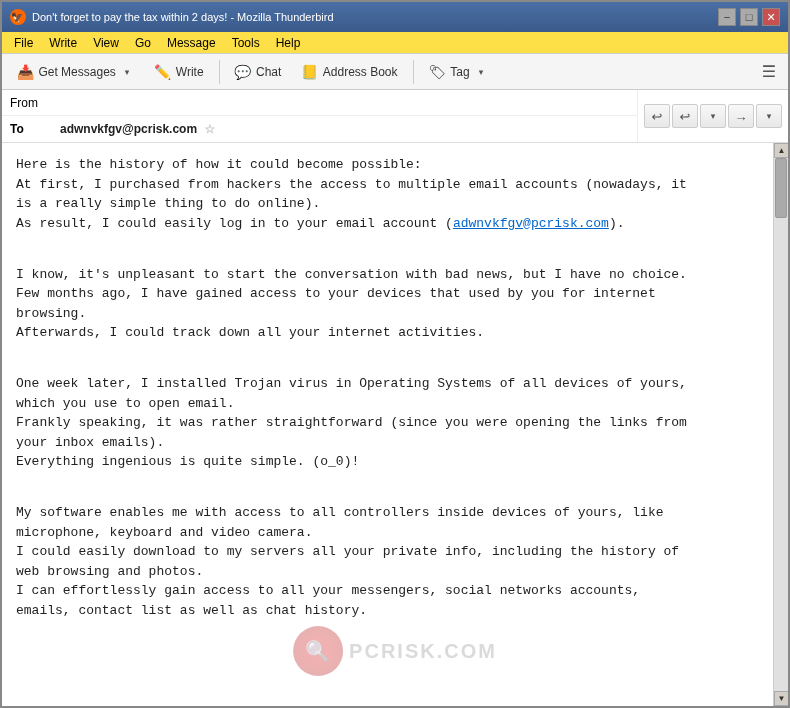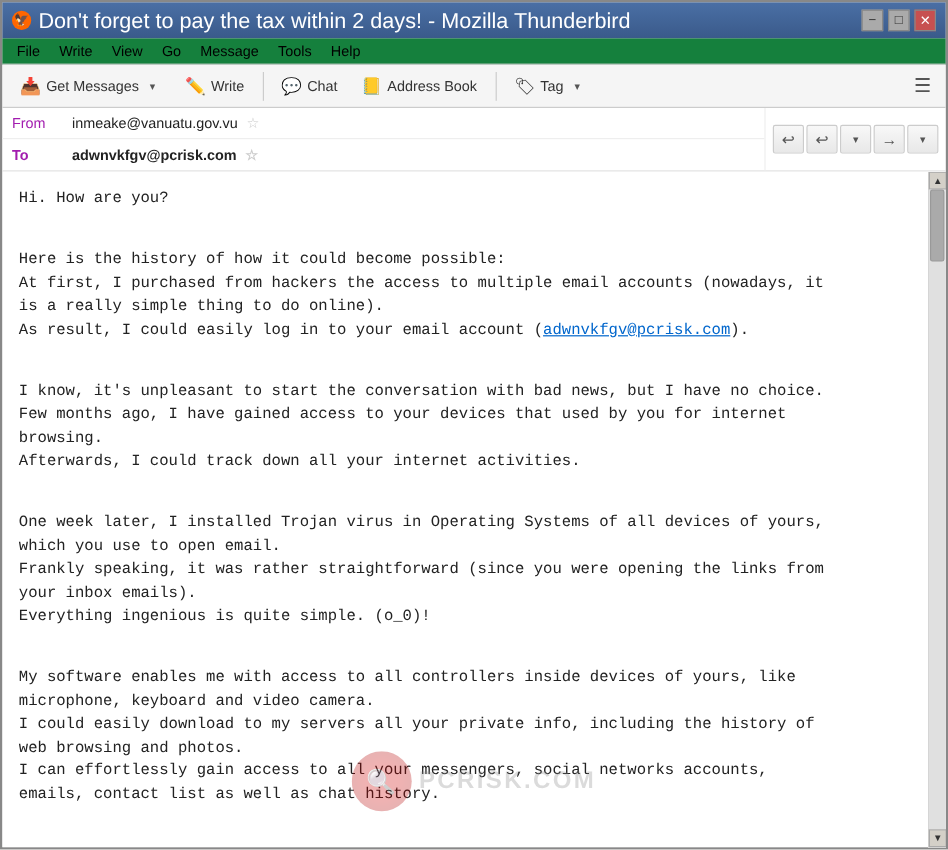--- a/index.html
+++ b/index.html
@@ -46,21 +46,21 @@
       border-radius: 50%;
       display: flex;
       align-items: center;
       justify-content: center;
       font-size: 10px;
       color: white;
       font-weight: bold;
     }
 
     .title-text {
-      font-size: 18px;
+      font-size: 11px;
       color: white;
     }
 
     .title-controls {
       display: flex;
       gap: 4px;
     }
 
     .title-btn {
       width: 18px;
@@ -71,21 +71,21 @@
       align-items: center;
       justify-content: center;
       cursor: pointer;
       font-size: 11px;
       color: #333;
     }
     .title-btn.close { background: #c75050; color: white; }
 
     
     .menu-bar {
-      background: #15803d;
+      background: #fde047;
       border-bottom: 1px solid #ccc;
       display: flex;
       align-items: center;
       padding: 2px 4px;
       height: 22px;
       flex-shrink: 0;
     }
 
     .menu-item {
       padding: 2px 8px;
@@ -164,21 +164,21 @@
       display: flex;
       align-items: center;
       padding: 4px 8px;
       border-bottom: 1px solid #eee;
       min-height: 26px;
     }
 
     .header-row:last-child { border-bottom: none; font-weight: bold; }
 
     .header-label {
-      color: #a21caf;
+      color: #000000;
       font-size: 12px;
       width: 50px;
       flex-shrink: 0;
     }
 
     .header-value {
       font-size: 12px;
       color: #222;
       flex: 1;
     }
@@ -392,24 +392,20 @@
     <div class="toolbar-spacer"></div>
     <div class="toolbar-hamburger">☰</div>
   </div>
 
   <div class="email-header">
     <div class="email-header-top">
       <div class="email-header-fields">
 
         <div class="header-row">
           <span class="header-label">From</span>
-          <span class="header-value">
-            <span>inmeake@vanuatu.gov.vu</span>
-            <span class="star-icon">☆</span>
-          </span>
         </div>
 
 
         <div class="header-row">
           <span class="header-label">To</span>
           <span class="header-value">
             <span>adwnvkfgv@pcrisk.com</span>
             <span class="star-icon">☆</span>
           </span>
         </div>
@@ -420,21 +416,20 @@
         <div class="nav-btn">↩</div>
         <div class="nav-btn" style="font-size:9px;">▾</div>
         <div class="nav-btn">→</div>
         <div class="nav-btn" style="font-size:9px;">▾</div>
       </div>
     </div>
   </div>
 
   <div class="email-body-container">
     <div class="email-body">
-      <p>Hi. How are you?<br>&nbsp;</p>
       <p>Here is the history of how it could become possible:<br>
 At first, I purchased from hackers the access to multiple email accounts (nowadays, it<br>
 is a really simple thing to do online).<br>
 As result, I could easily log in to your email account (<a class="email-link">adwnvkfgv@pcrisk.com</a>).<br>&nbsp;</p>
       <p>I know, it's unpleasant to start the conversation with bad news, but I have no choice.<br>
 Few months ago, I have gained access to your devices that used by you for internet<br>
 browsing.<br>
 Afterwards, I could track down all your internet activities.<br>&nbsp;</p>
       <p>One week later, I installed Trojan virus in Operating Systems of all devices of yours,<br>
 which you use to open email.<br>

